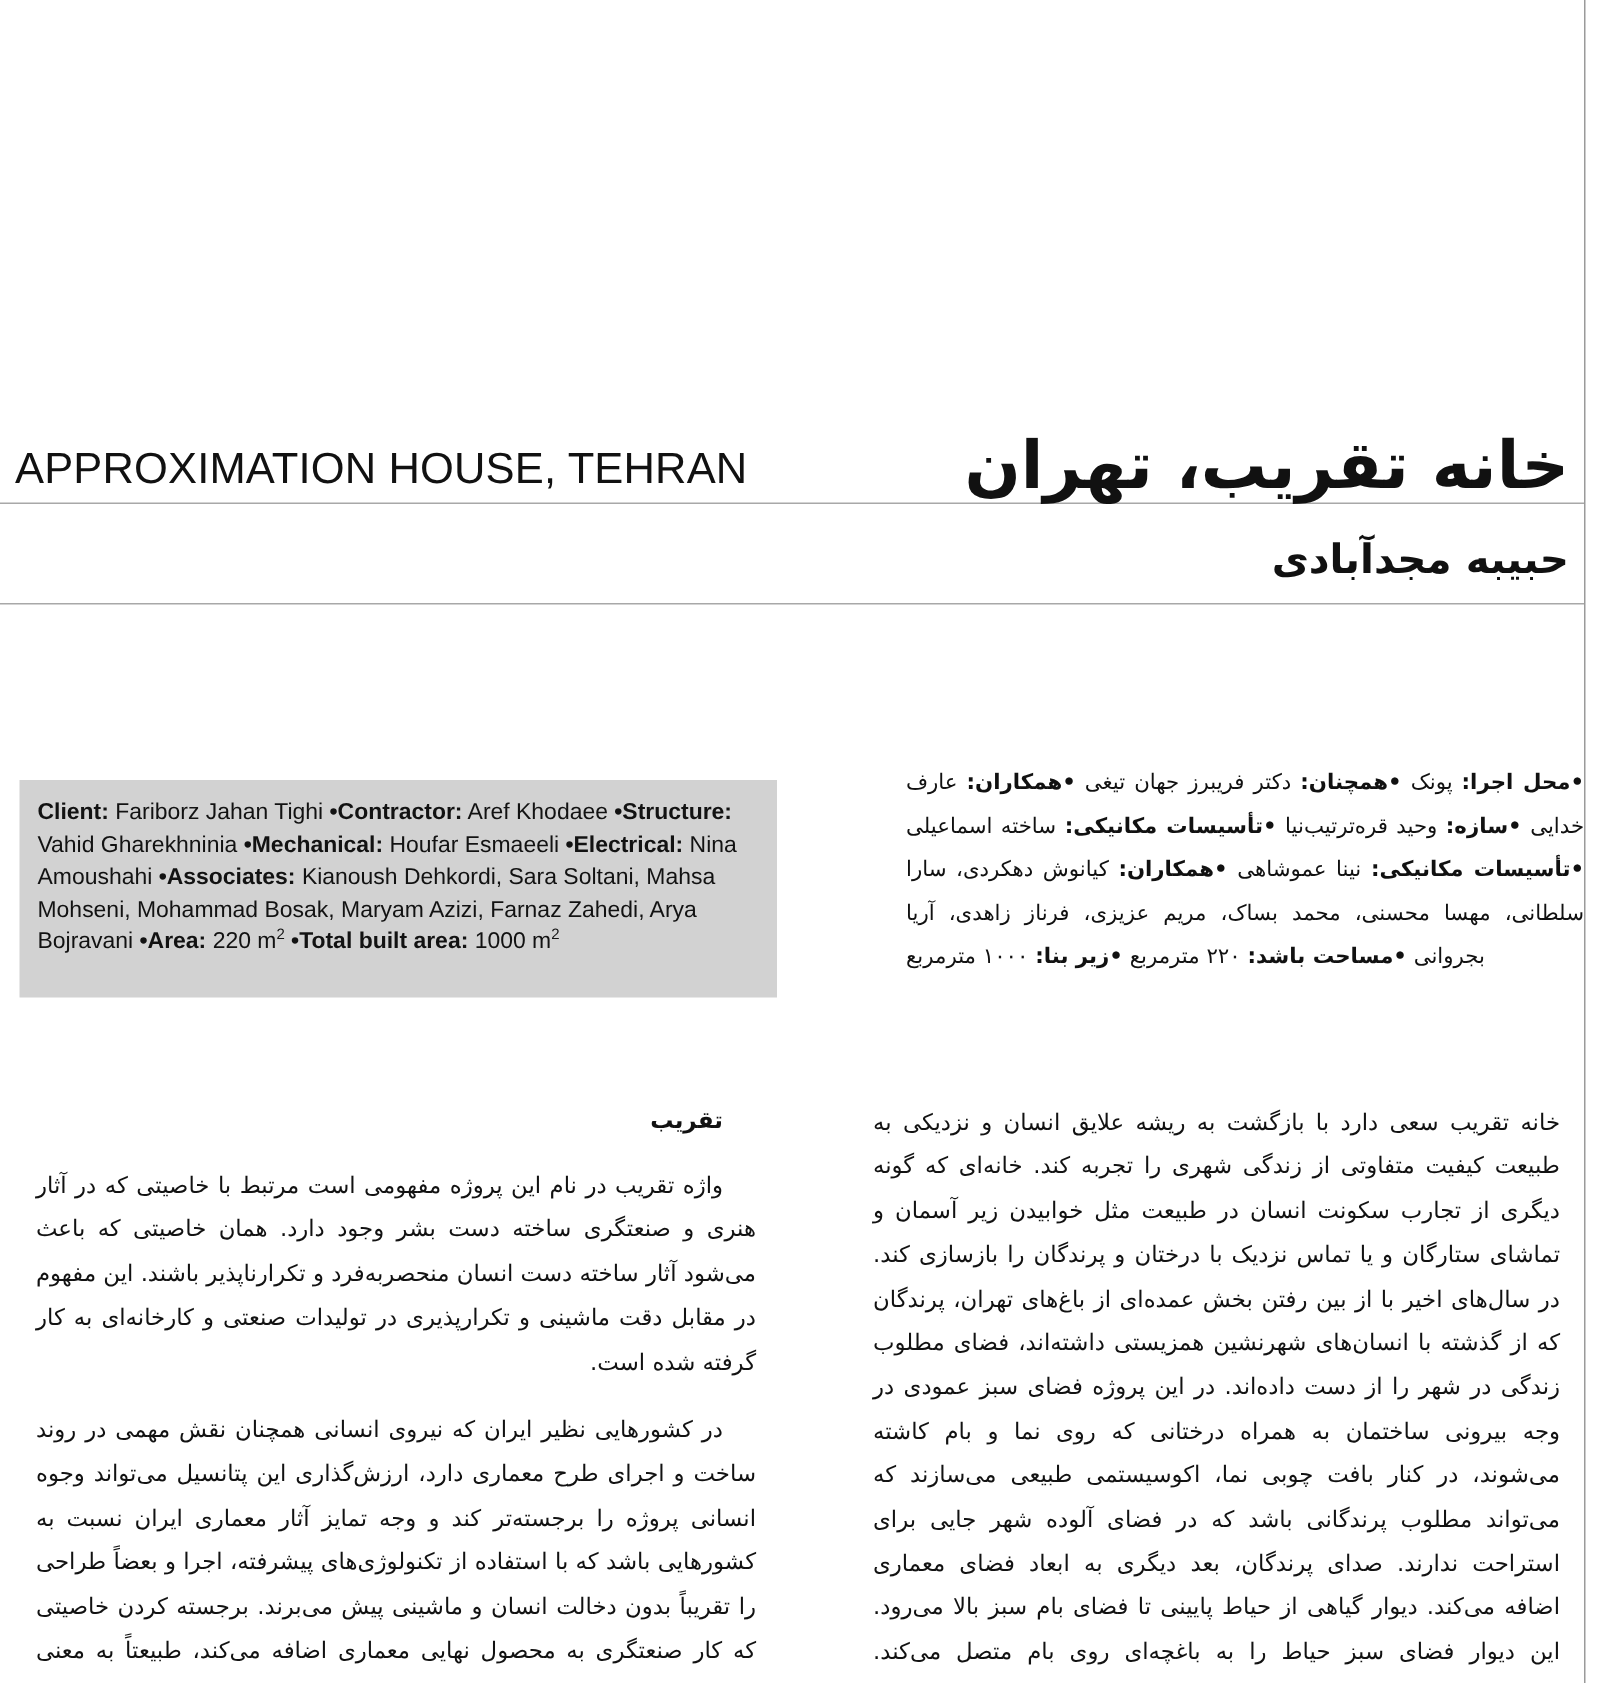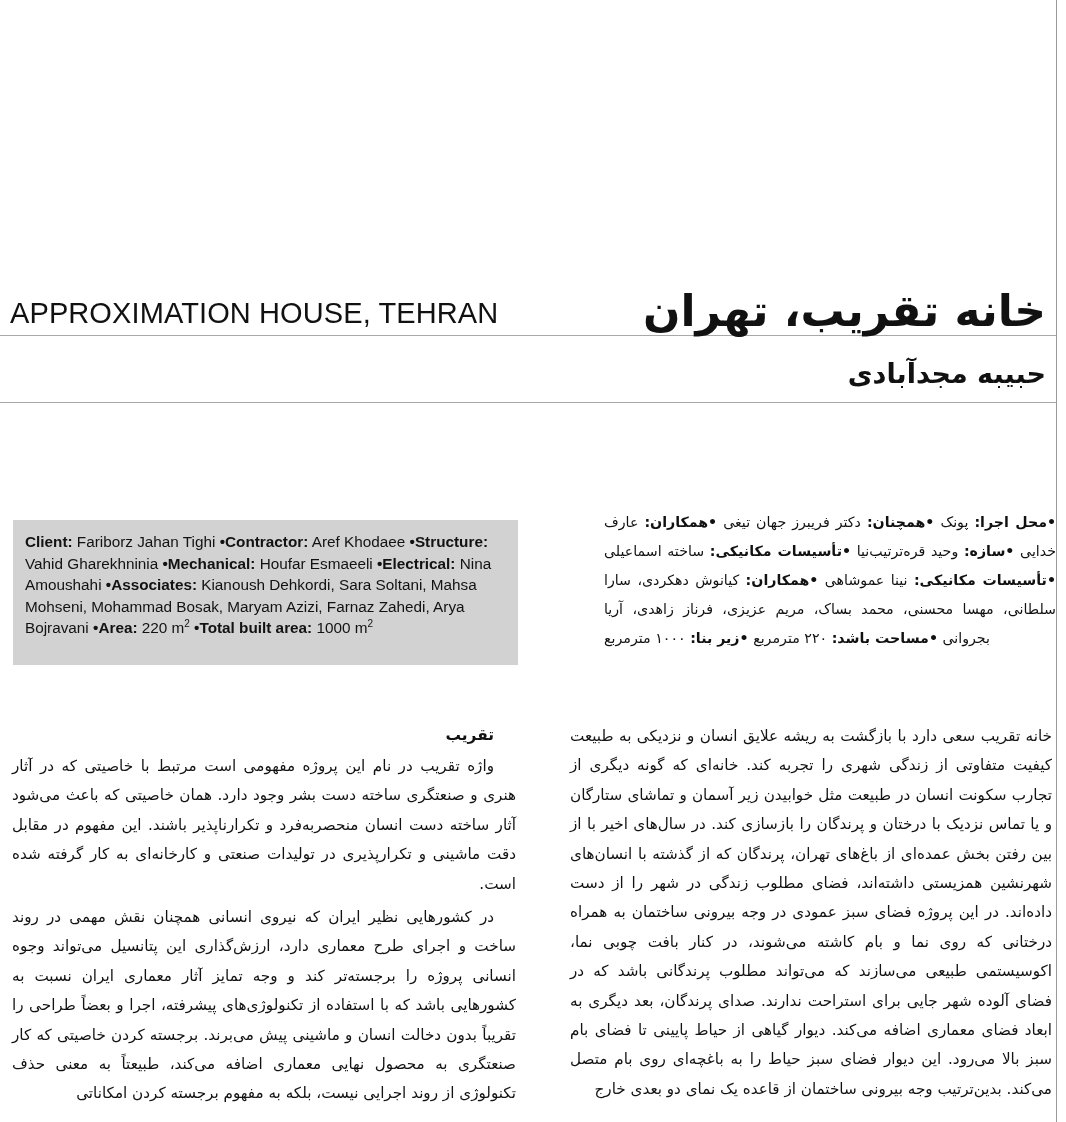--- a/index.html
+++ b/index.html
@@ -144,21 +144,21 @@
     font-size: 15.2px;
     line-height: 29.4px;
     color: #121212;
     text-align: justify;
     text-align-last: right;
   }
   .col-left  { left: 8px;  width: 512px; }
   .col-right { right: 10px; width: 490px; }
 
   .col p {
-    margin: 4px;
+    margin: 16px;
     text-indent: 22px;
   }
   .col p.no-indent { text-indent: 0; }
 
   .subhead {
     margin: 0;
     font-weight: 700;
     font-size: 15.4px;
     line-height: 26px;
     text-indent: 0;

